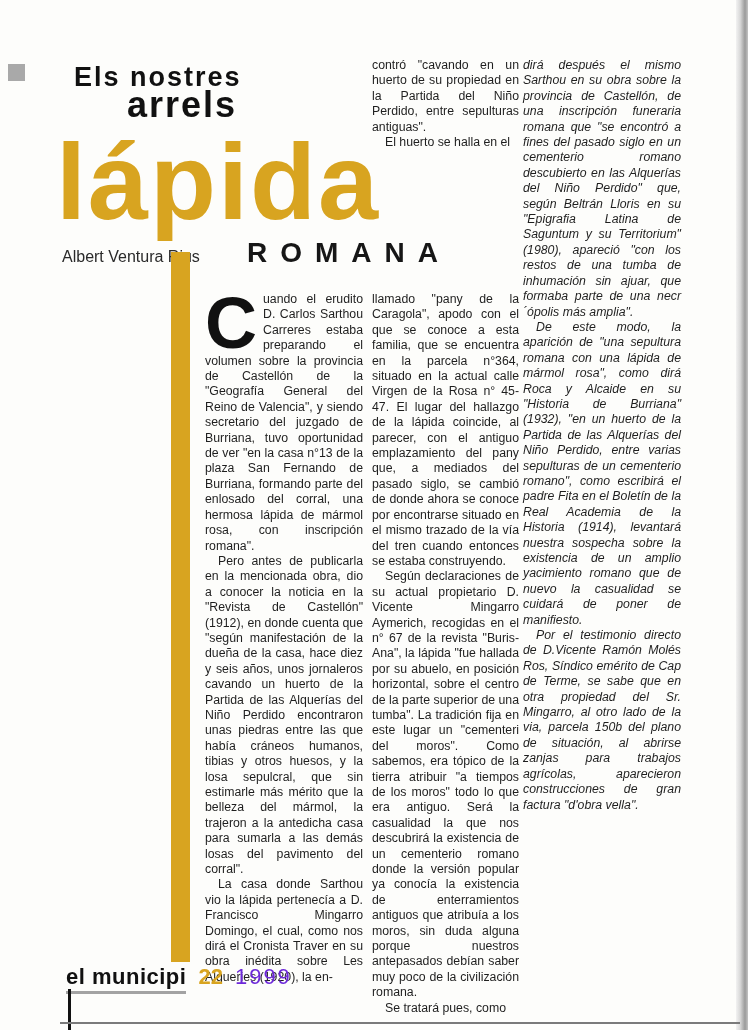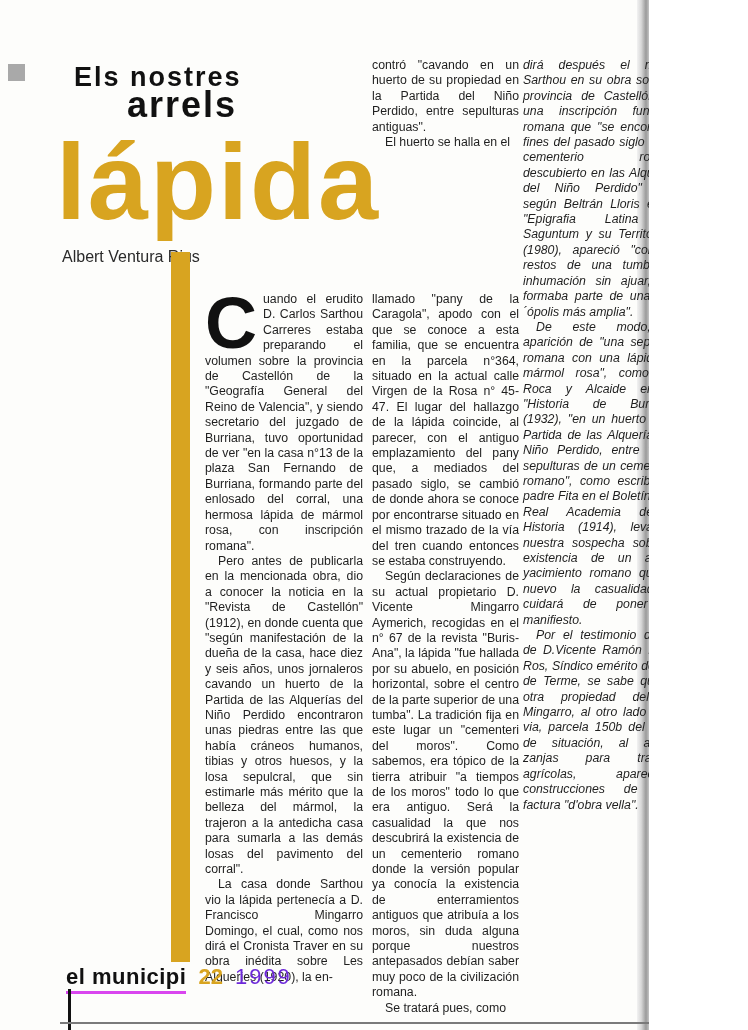--- a/index.html
+++ b/index.html
@@ -1,17 +1,17 @@
 <!DOCTYPE html>
 <html><head>
 <meta charset="utf-8">
 <style>
   html,body{margin:0;padding:0;background:#ffffff;}
   .page{
-    position:relative;width:649px;height:1030px;overflow:hidden;
+    position:relative;width:748px;height:1030px;overflow:hidden;
     background:#fdfdfb;
     font-family:"Liberation Sans",sans-serif;color:#1f1f1f;
   }
   
   .corner-mark{position:absolute;left:8px;top:64px;width:17px;height:17px;background:#a9a9a9;}
   .scan-edge{position:absolute;right:0;top:0;width:12px;height:1030px;
     background:linear-gradient(90deg,#f2f2f2 0%,#d8d8d8 35%,#9a9a9a 75%,#c4c4c4 100%);}
   .bottom-edge{position:absolute;left:60px;top:1022px;width:680px;height:2px;background:#7a7a7a;}
   .footer-corner-line{position:absolute;left:68px;top:989px;width:3px;height:41px;background:#111;}
 
@@ -31,36 +31,37 @@
   .col1{left:205px;top:292px;width:158px;}
   .col2top{left:372px;top:58px;width:147px;}
   .col2main{left:372px;top:292px;width:147px;}
   .col3{left:523px;top:58px;width:158px;font-style:italic;}
   .dropcap{float:left;font-size:72px;line-height:56px;font-weight:bold;color:#111;
     margin:3px 6px 0 0;}
 
   
   .footer{position:absolute;left:66px;top:964px;white-space:nowrap;}
   .mag-name{display:inline-block;font-size:22px;font-weight:800;color:#111;
-    border-bottom:3px solid #d946ef;padding-bottom:1px;letter-spacing:0.5px;}
+    border-bottom:3px solid #a3a3a3;padding-bottom:1px;letter-spacing:0.5px;}
   .issue{font-size:22px;font-weight:700;color:#d8a420;margin-left:12px;}
   .year{font-size:22px;color:#6d28d9;margin-left:12px;letter-spacing:2px;}
 </style>
 </head>
 <body>
 
 <div class="page">
 
   <div class="corner-mark"></div>
   <div class="scan-edge"></div>
 
   <div class="kicker1">Els nostres</div>
   <div class="kicker2">arrels</div>
 
   <h1 class="title">lápida</h1>
+  <div class="subtitle">ROMANA</div>
   <div class="byline">Albert Ventura Rius</div>
 
   <div class="gold-bar"></div>
 
   <div class="col col2top">
     <p class="noind">contró "cavando en un huerto de su propiedad en la Partida del Niño Perdido, entre sepulturas antiguas".</p>
     <p>El huerto se halla en el</p>
   </div>
 
   <div class="col col1">

